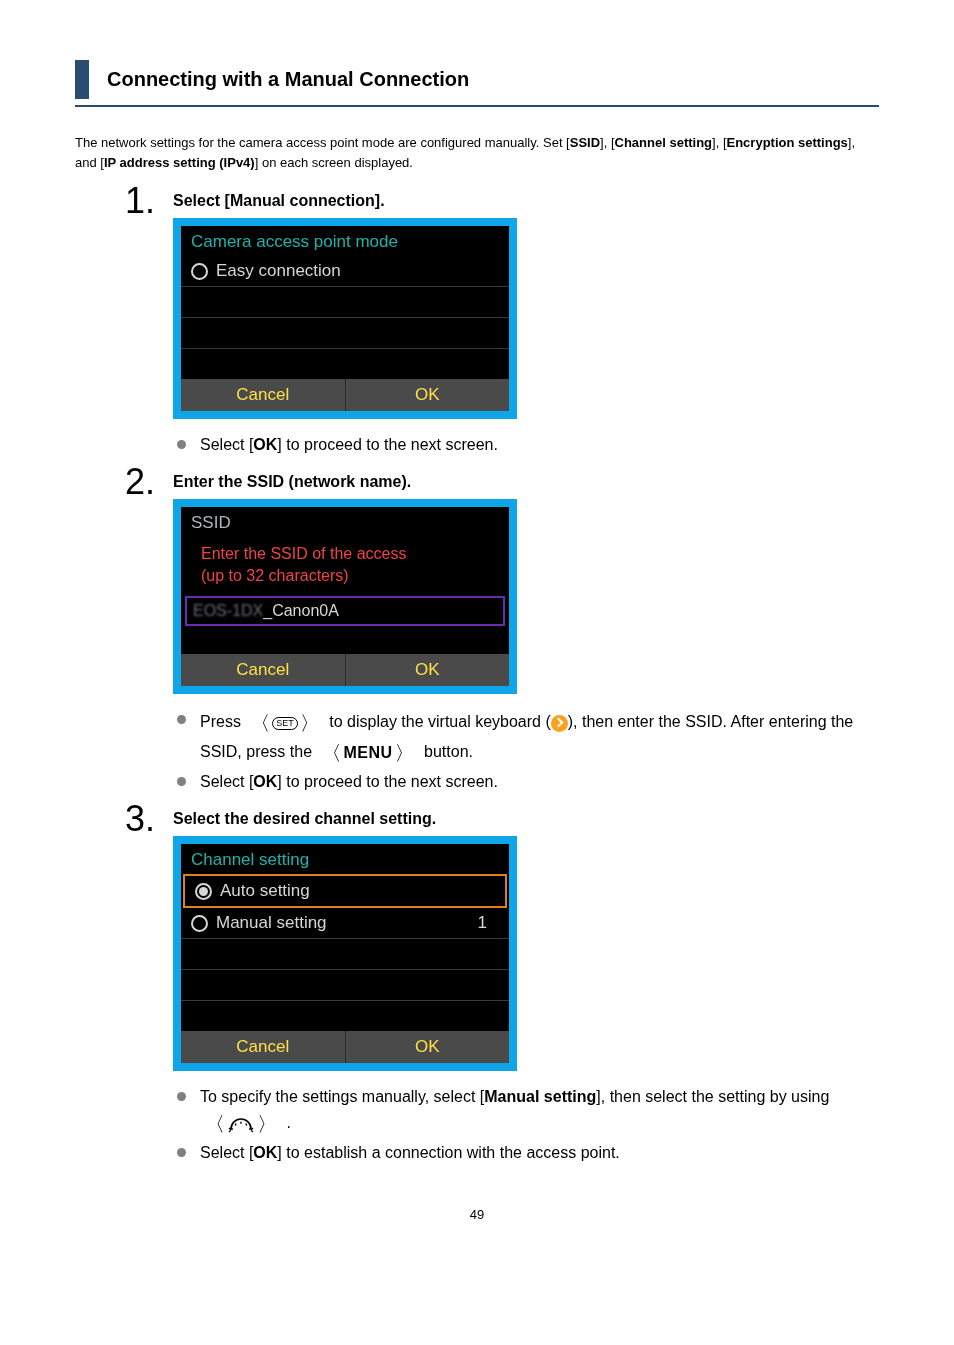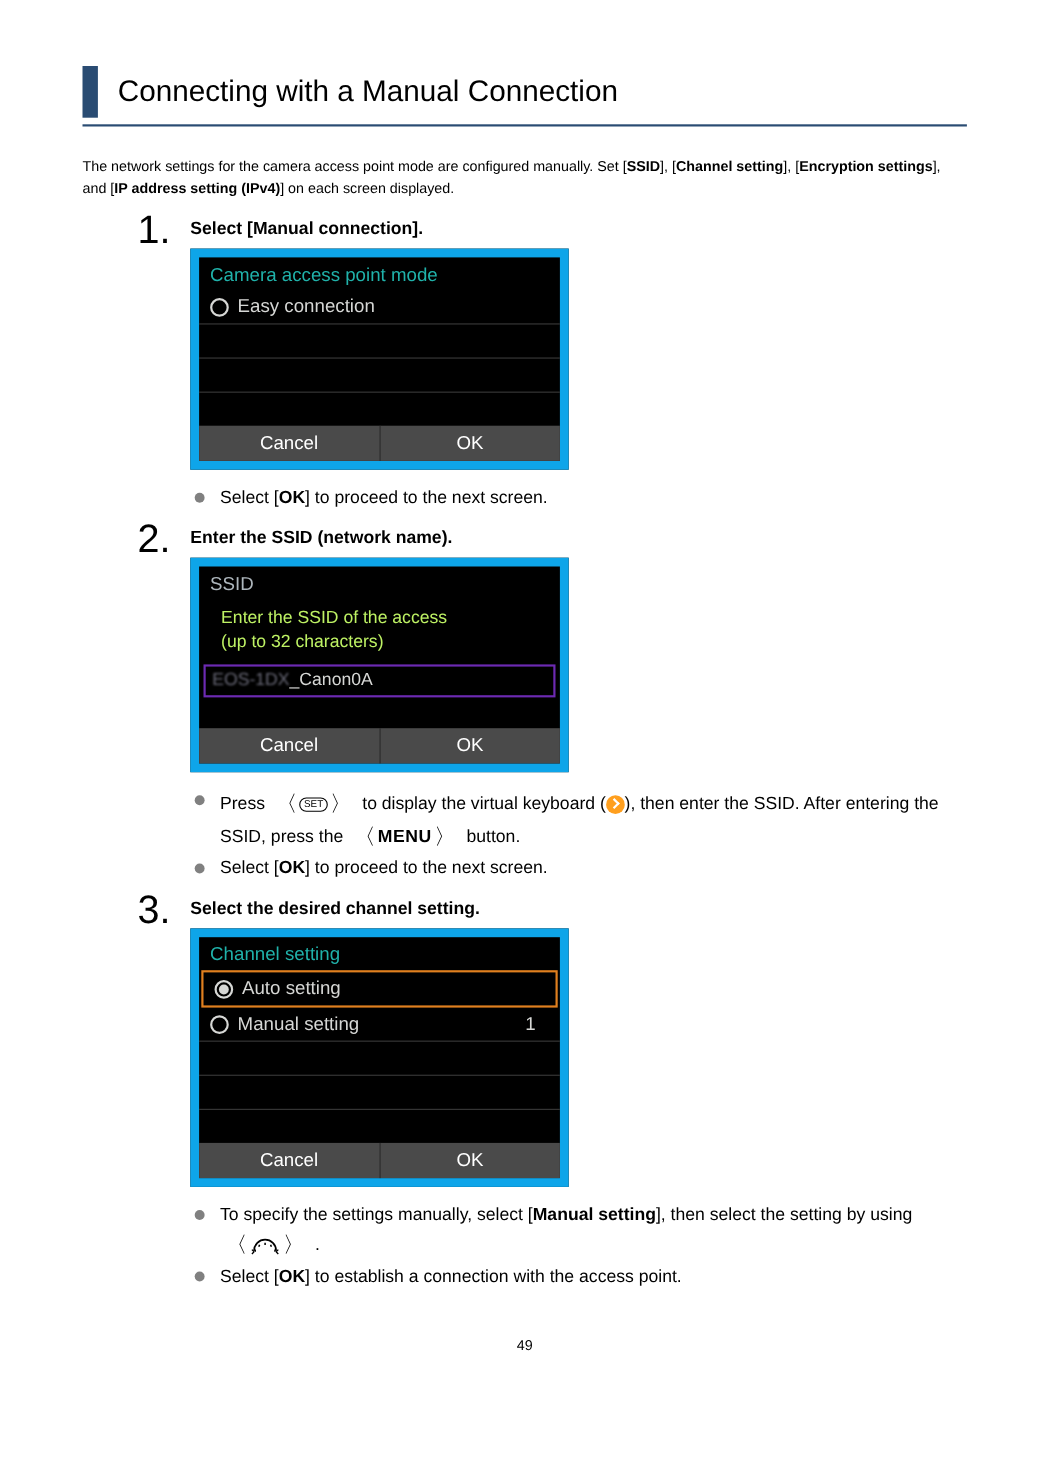--- a/index.html
+++ b/index.html
@@ -15,22 +15,22 @@
     padding: 60px 75px 40px 75px;
   }
   .heading-wrap {
     border-bottom: 2px solid #2a4c73;
     padding-bottom: 6px;
     margin-bottom: 26px;
   }
   .heading-bar {
     border-left: 14px solid #2a4c73;
     padding: 8px 0 8px 18px;
-    font-size: 27px;
-    font-weight: normal;
+    font-size: 20px;
+    font-weight: bold;
   }
   .intro {
     font-size: 13px;
     line-height: 1.5;
     margin-bottom: 8px;
   }
   .step {
     display: flex;
     align-items: flex-start;
     margin-top: 2px;
@@ -87,21 +87,21 @@
     border-top: 1px solid #3a3a3a;
     height: 0;
   }
   .cs-bottom {
     display: flex;
     background: #4a4a4a;
   }
   .cs-bottom-btn {
     flex: 1;
     text-align: center;
-    color: #ffffff;
+    color: #fde047;
     padding: 6px 0;
     font-size: 17px;
   }
   .cs-bottom-btn + .cs-bottom-btn {
     border-left: 1px solid #2a2a2a;
   }
   .radio-dot {
     display: inline-block;
     width: 13px;
     height: 13px;
@@ -113,21 +113,21 @@
   }
   .radio-dot.filled::after {
     content: "";
     position: absolute;
     left: 2px; top: 2px;
     width: 9px; height: 9px;
     background: #d6d7d5;
     border-radius: 50%;
   }
   .cs-text-block {
-    color: #bef264;
+    color: #ef4444;
     padding: 6px 14px 8px 20px;
     font-size: 16px;
     line-height: 1.35;
   }
   .cs-input {
     border: 2px solid #6c2ab2;
     color: #d6d7d5;
     margin: 2px 4px 6px 4px;
     padding: 4px 6px;
     font-size: 16px;

